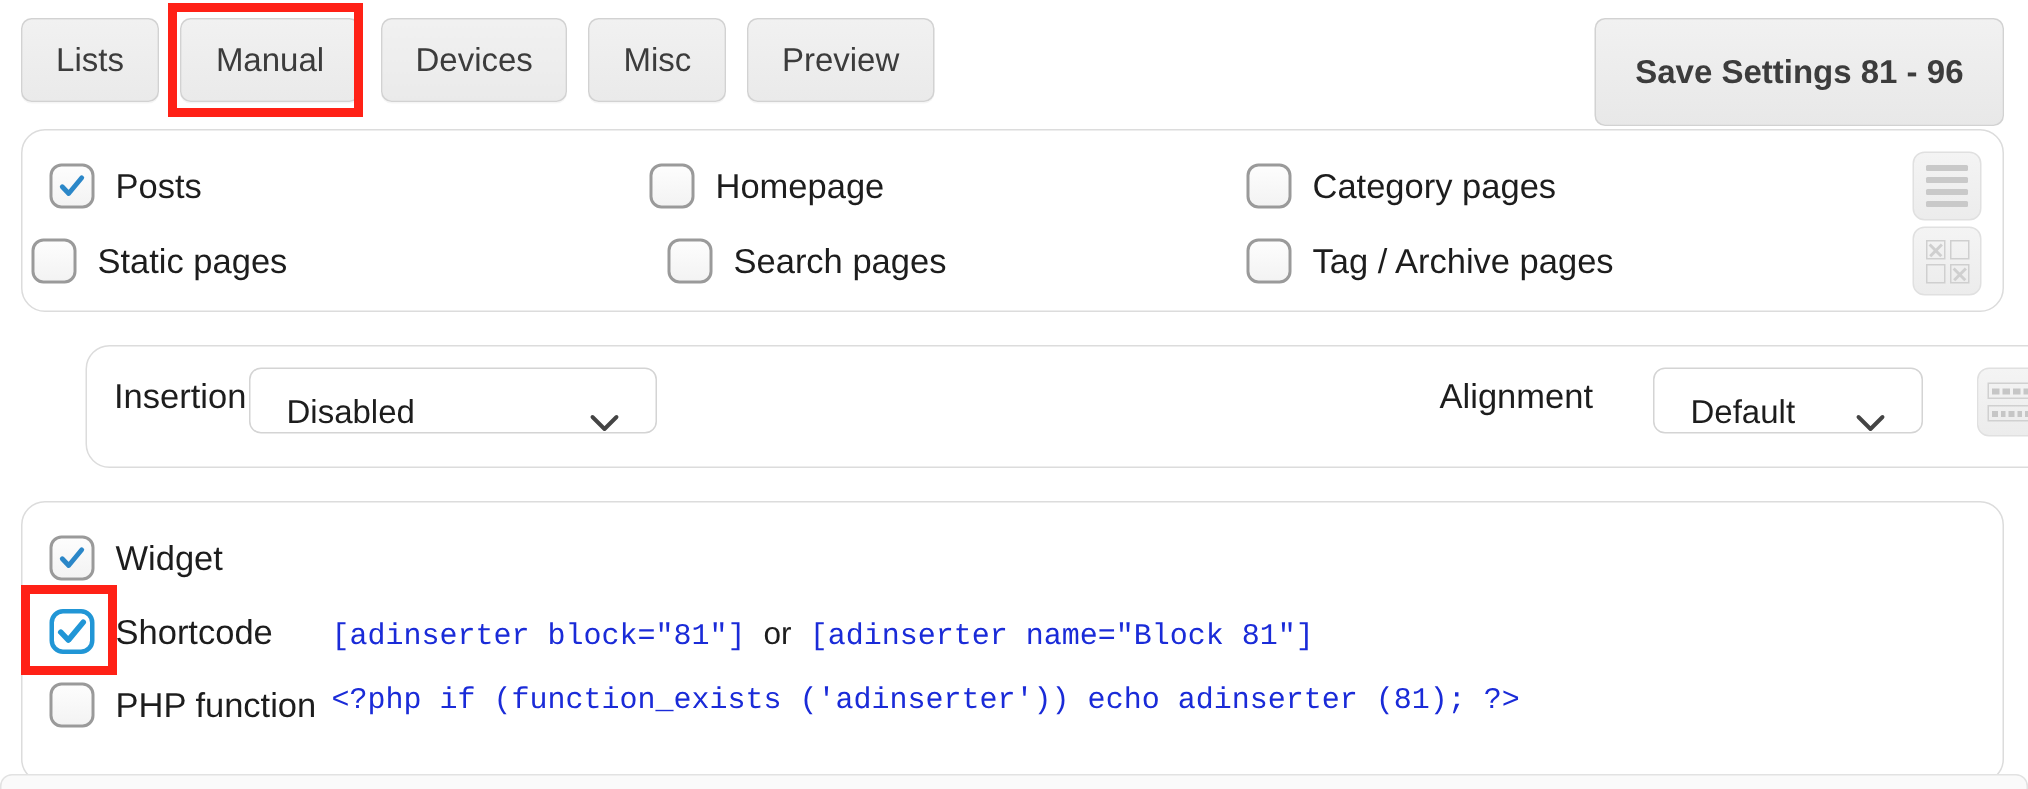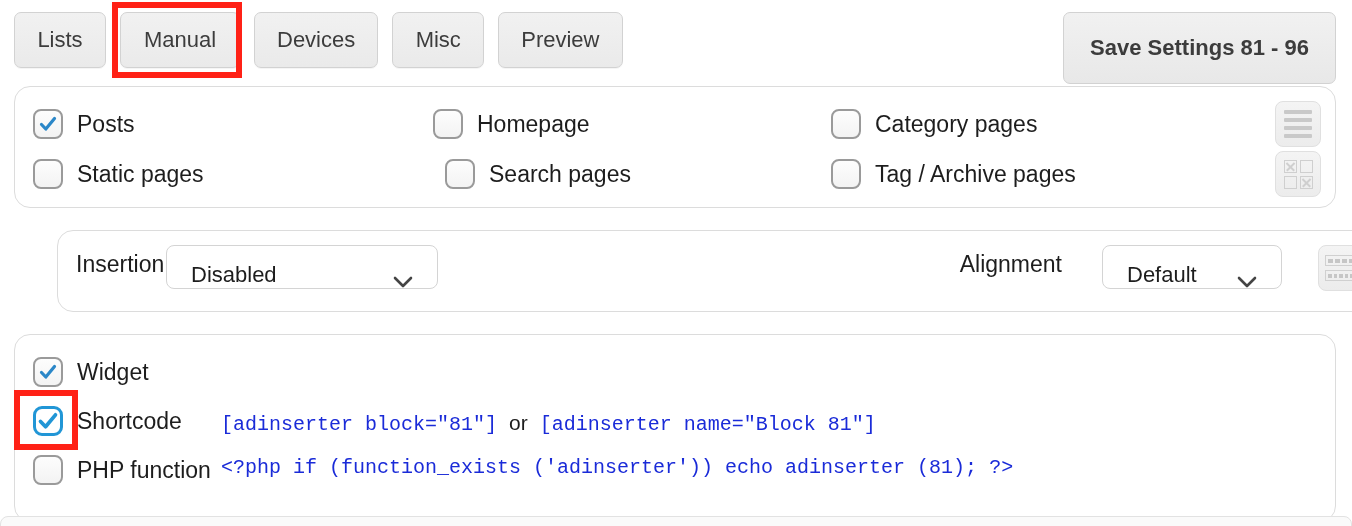--- a/index.html
+++ b/index.html
@@ -253,21 +253,21 @@
 
     <div class="cb-row" style="left:18px; top:22px;">
       <span class="cbox checked">
         <svg class="tick" width="20" height="20" viewBox="0 0 20 20">
           <path d="M3.5 10.5 L7.8 15 L16.5 4.5" fill="none" stroke="#2b87c8" stroke-width="3.2" stroke-linecap="round" stroke-linejoin="round"></path>
         </svg>
       </span>
       <span class="cb-label">Posts</span>
     </div>
 
-    <div class="cb-row" style="left:18px; top:72px;">
+    <div class="cb-row" style="left:6px; top:72px;">
       <span class="cbox">
         
       </span>
       <span class="cb-label">Static pages</span>
     </div>
 
     <div class="cb-row" style="left:418px; top:22px;">
       <span class="cbox">
         
       </span>

